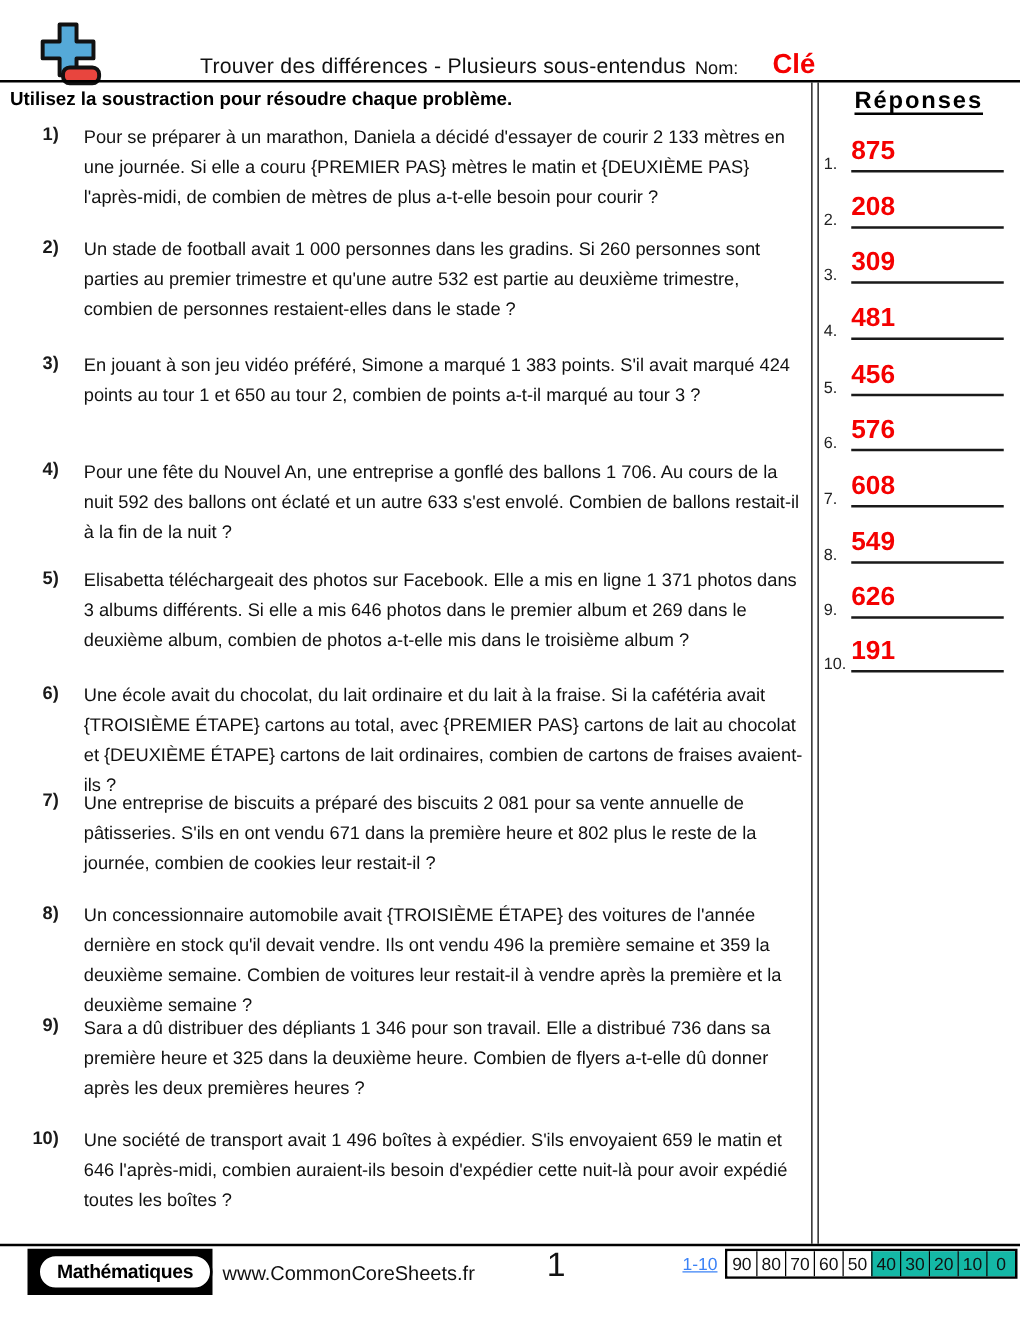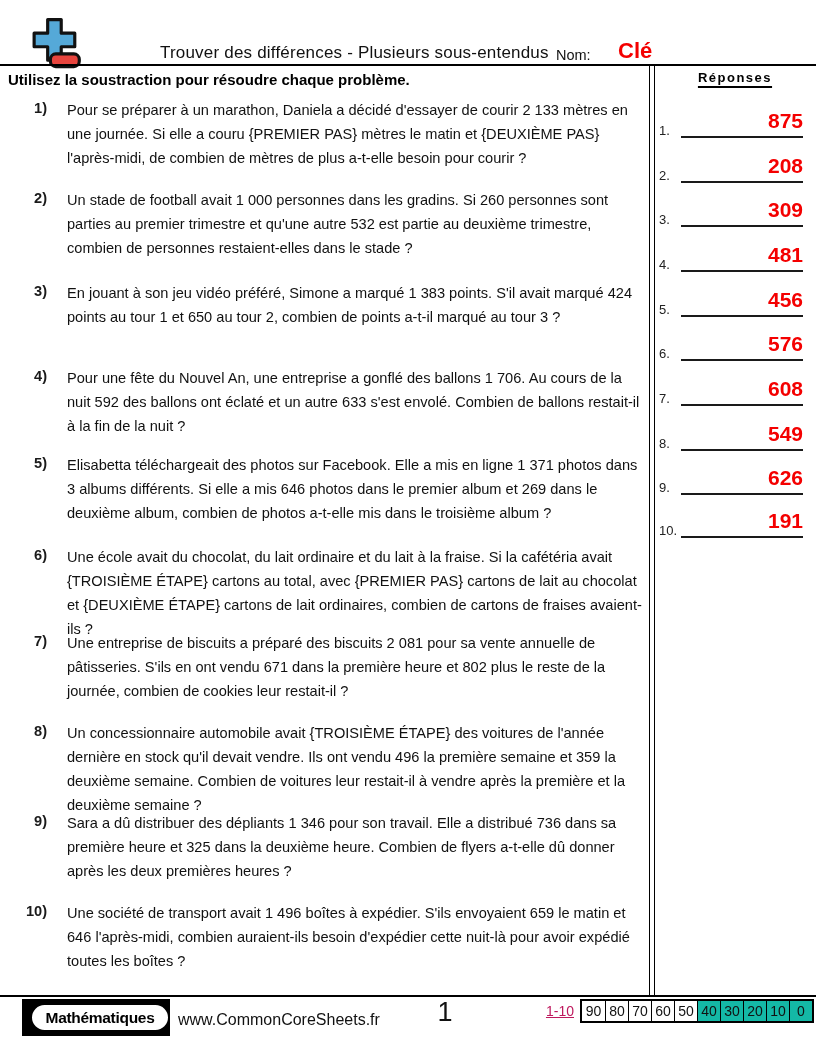--- a/index.html
+++ b/index.html
@@ -19,39 +19,39 @@
   .vsep { position:absolute; left:649px; top:66px; height:929px; width:6px;
           border-left:1.8px solid #000; border-right:1.8px solid #000; }
 
   
   .problem { position:absolute; left:10px; width:638px; display:flex; }
   .pnum { flex:none; width:37px; text-align:right; font-weight:bold; font-size:14.6px; line-height:20px; padding-right:0; }
   .ptext { margin-left:20px; width:590px; font-size:14.6px; line-height:24px; color:#111; }
 
   
   .answers-title { position:absolute; left:660px; top:70px; width:150px; text-align:center;
-                   font-size:13px; font-weight:bold; letter-spacing:1.5px; color:#000;
+                   font-size:19px; font-weight:bold; letter-spacing:1.5px; color:#000;
                    text-decoration:underline; text-underline-offset:4px; text-decoration-thickness:2px; }
   .answer { position:absolute; left:653px; width:158px; height:38px; }
   .anum { position:absolute; left:6px; bottom:0; font-size:13px; color:#222; }
-  .aval { position:absolute; left:28px; bottom:0; width:122px; text-align:right;
+  .aval { position:absolute; left:28px; bottom:0; width:122px; text-align:left;
           color:#f40000; font-weight:bold; font-size:21px; border-bottom:2px solid #1a1a1a; padding-bottom:3px; }
 
   
   .footer-line { position:absolute; left:0; top:995px; width:816px; border-top:2.3px solid #000; }
   .badge-outer { position:absolute; left:22px; top:999px; width:148px; height:37px; background:#000;
                  display:flex; align-items:center; justify-content:flex-end; }
   .badge-inner { background:#fff; border:2.5px solid #000; border-radius:16px; width:140px; height:29px;
                  display:flex; align-items:center; justify-content:center;
                  font-weight:bold; font-size:15.5px; color:#000; letter-spacing:-0.3px; }
   .website { position:absolute; left:178px; top:1011px; font-size:16px; color:#111; }
   .page-num { position:absolute; left:400px; top:997px; width:90px; text-align:center; font-size:27px; color:#111; }
 
   .score-row { position:absolute; right:2px; top:999px; display:flex; align-items:center; }
-  .score-label { font-size:14px; color:#be185d; margin-right:6px;text-decoration:underline; }
+  .score-label { font-size:14px; color:#3b82f6; margin-right:6px;text-decoration:underline; }
   .score-cells { display:flex; border:2px solid #000; }
   .score-cell { width:23px; height:20px; display:flex; align-items:center; justify-content:center;
                 font-size:14px; color:#111; border-left:1.2px solid #000; background:#fff; }
   .score-cell:first-child { border-left:none; }
   .score-cell.hl { background:#14b8a6; }
 </style>
 </head>
 <body>
 
 <div class="page">

